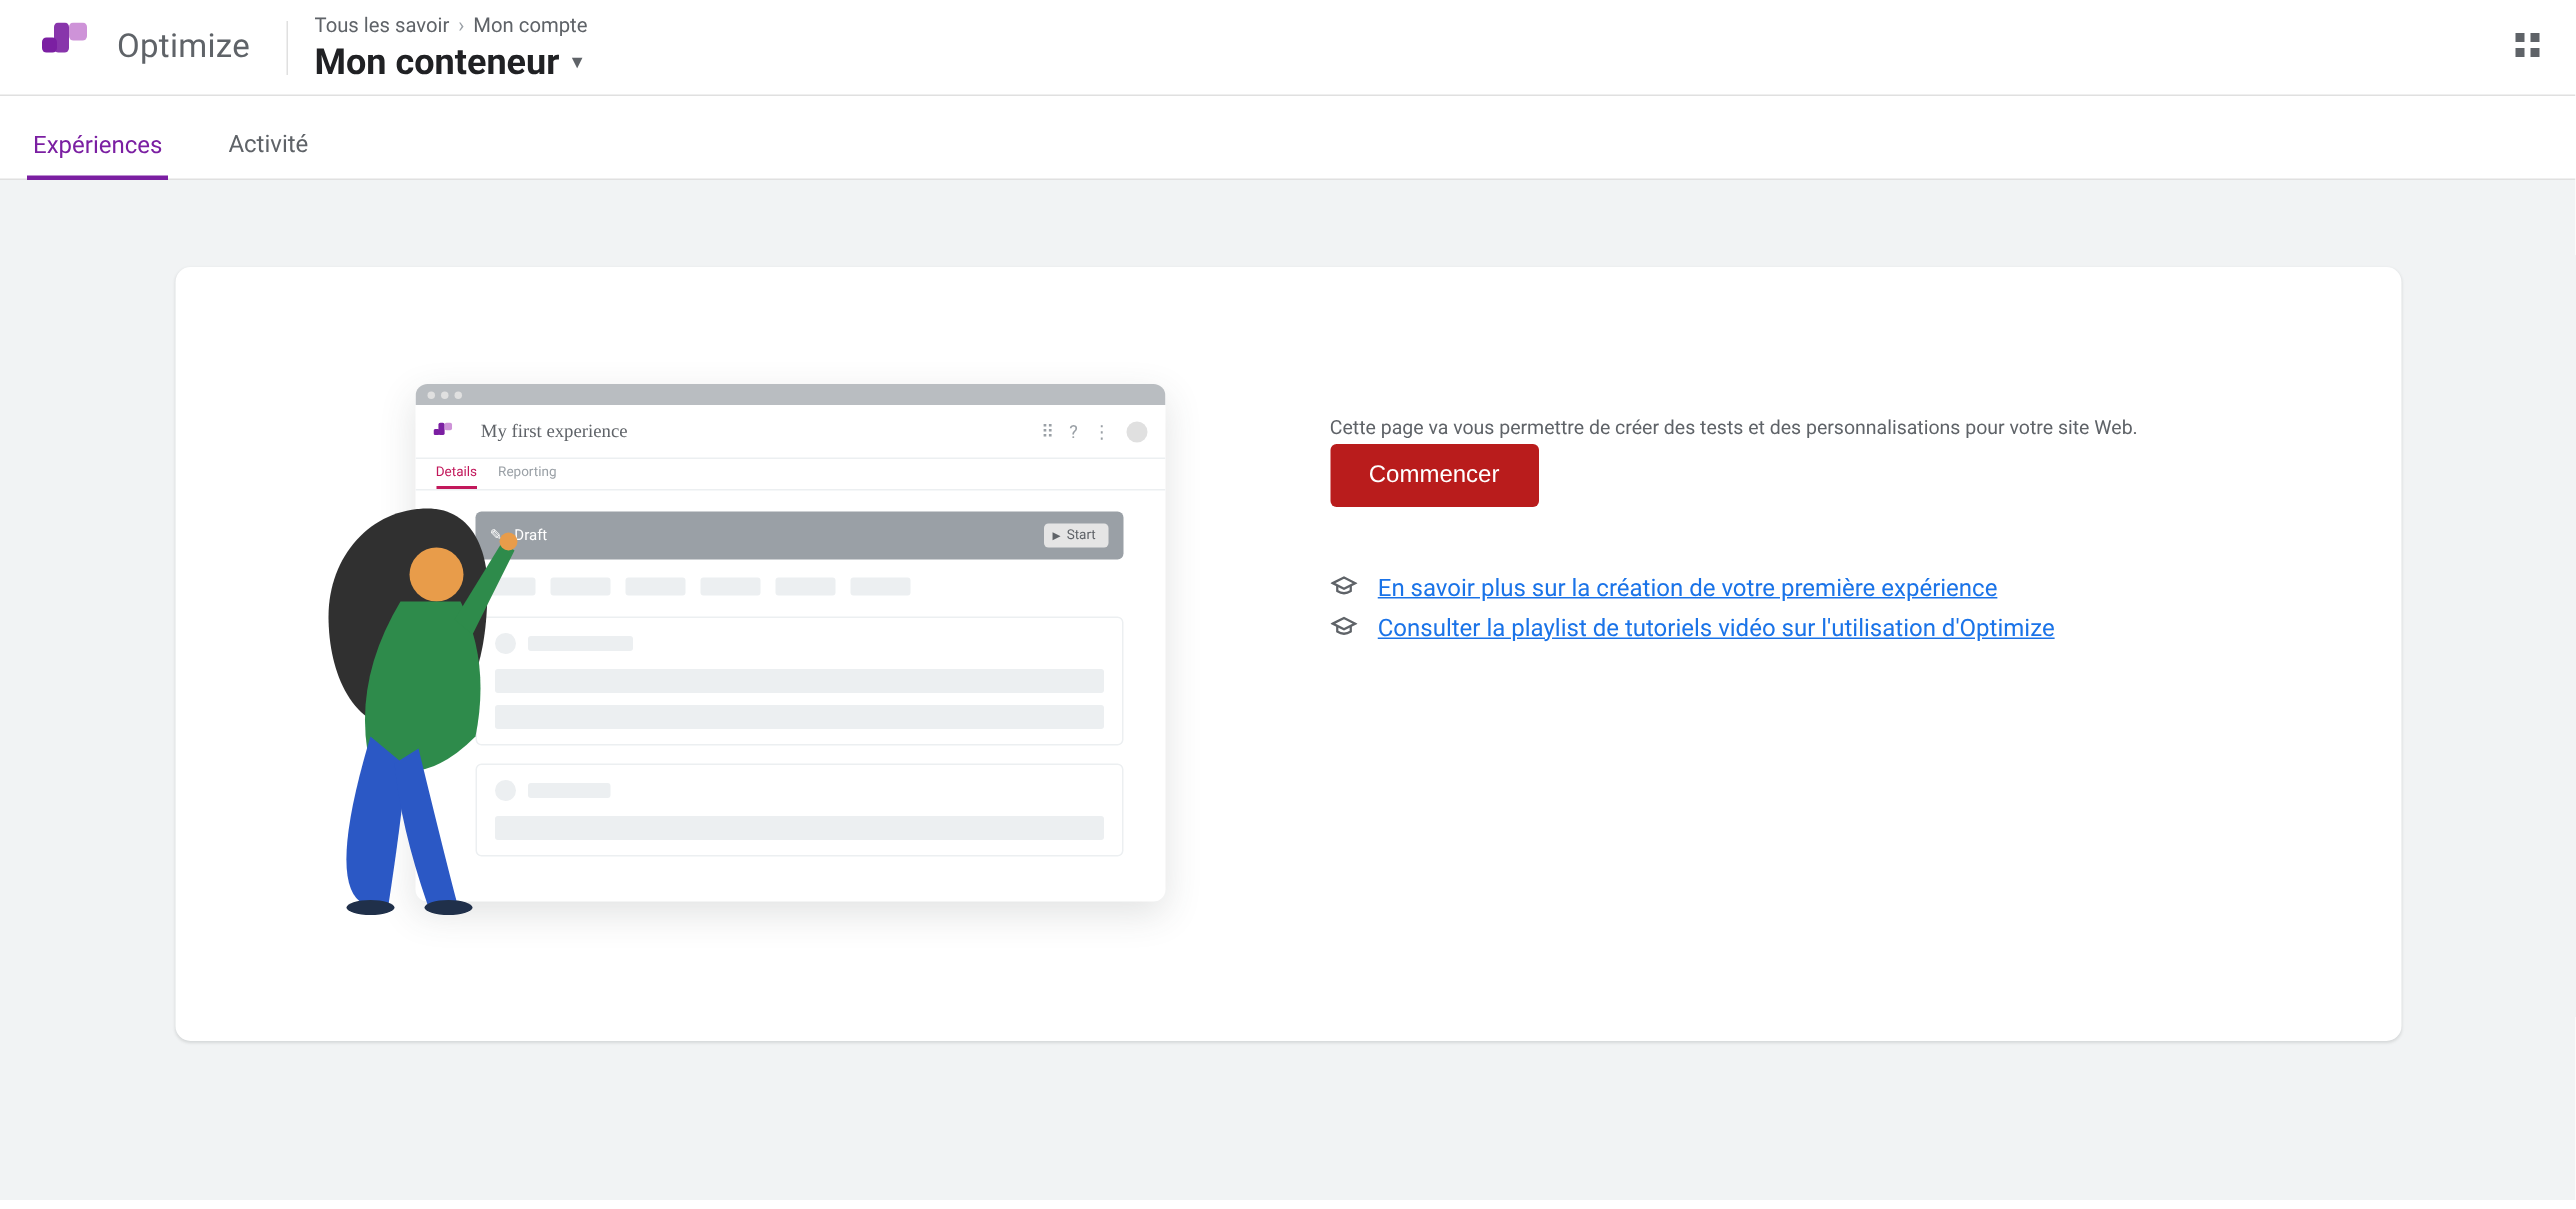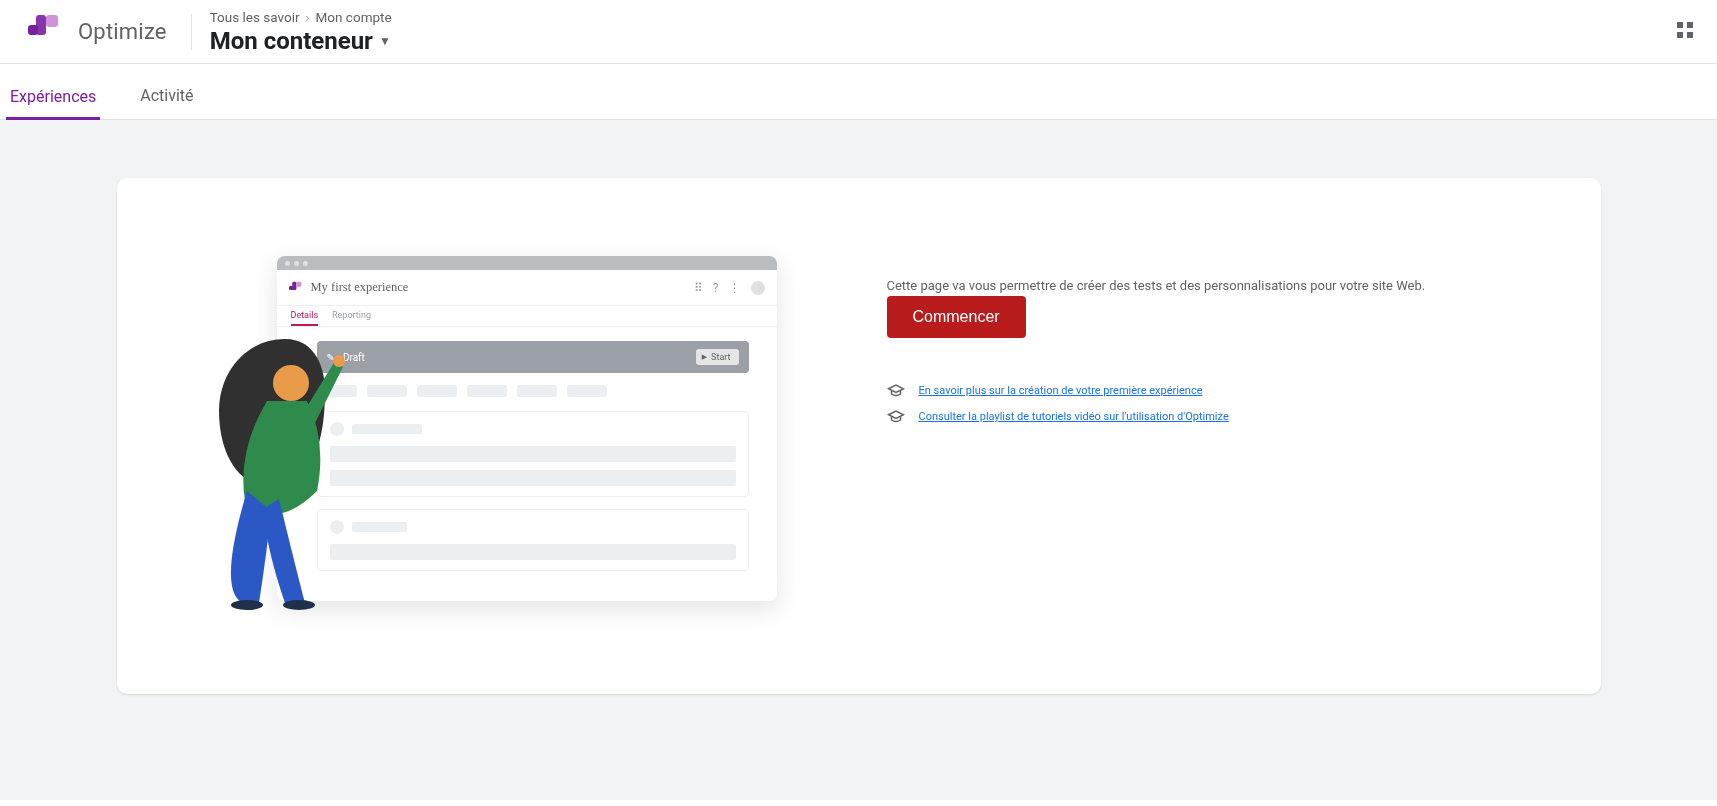--- a/index.html
+++ b/index.html
@@ -67,21 +67,21 @@
     gap: 4px;
   }
   .apps-icon span { background: #5f6368; width: 6px; height: 6px; }
 
   
   .tabs {
     display: flex;
     align-items: flex-end;
     gap: 36px;
     height: 56px;
-    padding: 0 6px;
+    padding: 0 18px;
     border-bottom: 1px solid #e0e0e0;
     background: #fff;
   }
   .tab {
     font-size: 16px;
     color: #5f6368;
     padding: 0 4px 14px 4px;
     cursor: pointer;
   }
   .tab.active {
@@ -140,21 +140,21 @@
   }
   .link-row {
     display: flex;
     align-items: center;
     gap: 14px;
     margin-bottom: 8px;
   }
   .link-row a {
     color: #1a73e8;
     text-decoration: underline;
-    font-size: 11px;
+    font-size: 16px;
   }
   .grad-icon {
     width: 18px; height: 18px;
     color: #5f6368;
     flex-shrink: 0;
   }
 
   
   .mini-window {
     position: absolute;
@@ -171,21 +171,21 @@
     display: flex;
     align-items: center;
     gap: 4px;
     padding-left: 8px;
   }
   .mw-top span { width: 5px; height: 5px; border-radius: 50%; background: #e0e0e0; }
   .mw-head {
     display: flex;
     align-items: center;
     padding: 10px 12px;
-    gap: 8px;
+    gap: 18px;
     border-bottom: 1px solid #eceff1;
     text-align: right;
   }
   .mw-title { font-size: 12.5px; color: #5f6368; font-family: Georgia, serif; }
   .mw-head-right {
     margin-left: auto;
     display: flex;
     align-items: center;
     gap: 10px;
     color: #9aa0a6;

